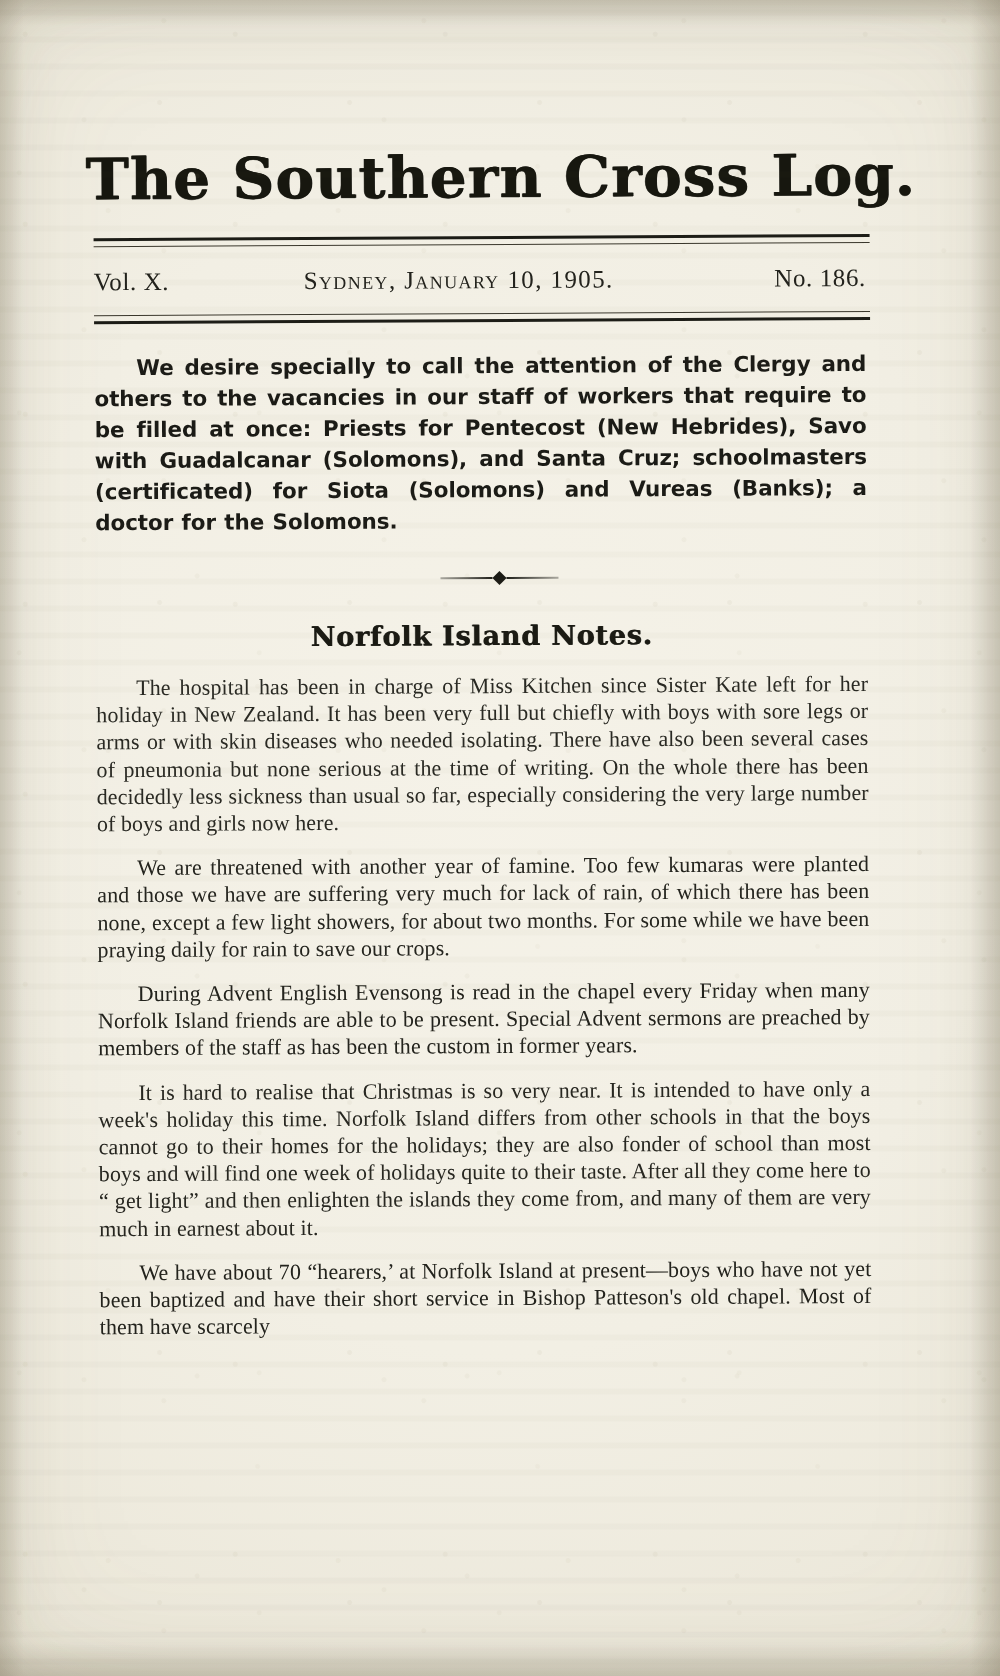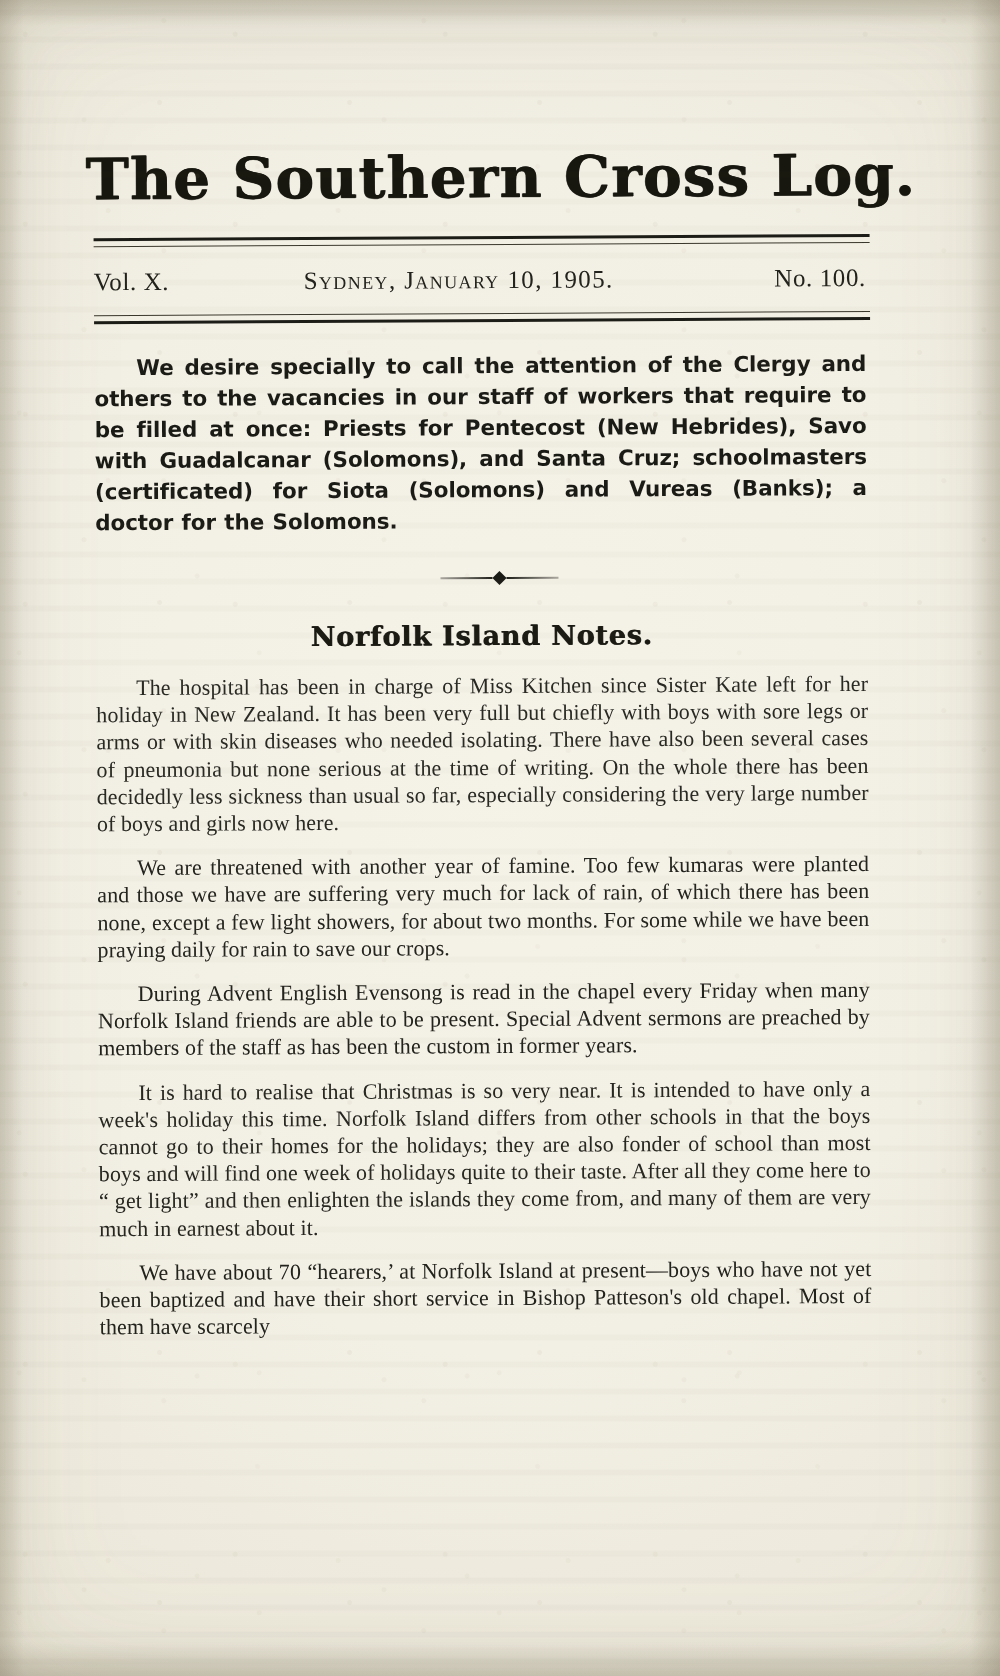--- a/index.html
+++ b/index.html
@@ -227,21 +227,21 @@
     </div>
 
     <div class="rule-double" style="top:236px;">
       <div class="rule-thick"></div>
       <div class="rule-thin"></div>
     </div>
 
     <div class="col issueline">
       <span>Vol. X.</span>
       <span class="sc issue-center">Sydney, January 10, 1905.</span>
-      <span>No. 100.</span>
+      <span>No. 186.</span>
     </div>
 
     <div class="rule-double" style="top:313px;">
       <div class="rule-thin" style="margin-top:0;"></div>
       <div class="rule-thick" style="margin-top:5px;"></div>
     </div>
 
     <div class="col announce">We desire specially to call the attention of the Clergy and others to the vacancies in our staff of workers that require to be filled at once: Priests for Pentecost (New Hebrides), Savo with Guadalcanar (Solomons), and Santa Cruz; schoolmasters (certificated) for Siota (Solomons) and Vureas (Banks); a doctor for the Solomons.</div>
 
     <div class="ornament">

